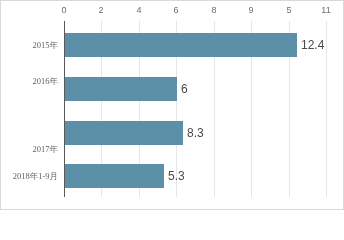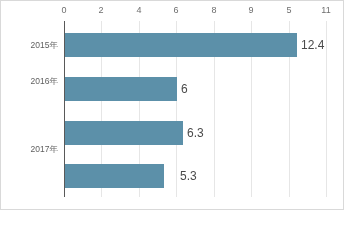--- a/index.html
+++ b/index.html
@@ -61,20 +61,21 @@
   
   .ytick {
     position: absolute;
     right: 285px;       
     text-align: right;
     font-size: 8.5px;
     color: #5f5f5f;
     line-height: 11px;
     white-space: nowrap;
     transform: translateY(-50%);
+    font-family: Liberation Serif, serif;
   }
 
   
   .bar {
     position: absolute;
     background: #5c90a9;
     height: 24px;
   }
 
   .bar-value {
@@ -109,24 +110,25 @@
   <div class="xtick" style="left:138px">4</div>
   <div class="xtick" style="left:175px">6</div>
   <div class="xtick" style="left:213px">8</div>
   <div class="xtick" style="left:250px">9</div>
   <div class="xtick" style="left:288px">5</div>
   <div class="xtick" style="left:325px">11</div>
 
   <div class="ytick" style="top:44px">2015年</div>
   <div class="ytick" style="top:80px">2016年</div>
   <div class="ytick" style="top:148px">2017年</div>
+  <div class="ytick" style="top:175px">2018年1-9月</div>
 
   <div class="bar" style="left:64px; top:32px; width:232px;"></div>
   <div class="bar" style="left:64px; top:76px; width:112px;"></div>
   <div class="bar" style="left:64px; top:120px; width:118px;"></div>
   <div class="bar" style="left:64px; top:163px; width:99px;"></div>
 
   <div class="bar-value" style="left:300px; top:44px;">12.4</div>
   <div class="bar-value" style="left:180px; top:88px;">6</div>
-  <div class="bar-value" style="left:186px; top:132px;">6.3</div>
-  <div class="bar-value" style="left:179px; top:175px;text-align:center;">5.3</div>
+  <div class="bar-value" style="left:186px; top:132px;">8.3</div>
+  <div class="bar-value" style="left:167px; top:175px;text-align:center;">5.3</div>
 
 </div>
 
 </body></html>

